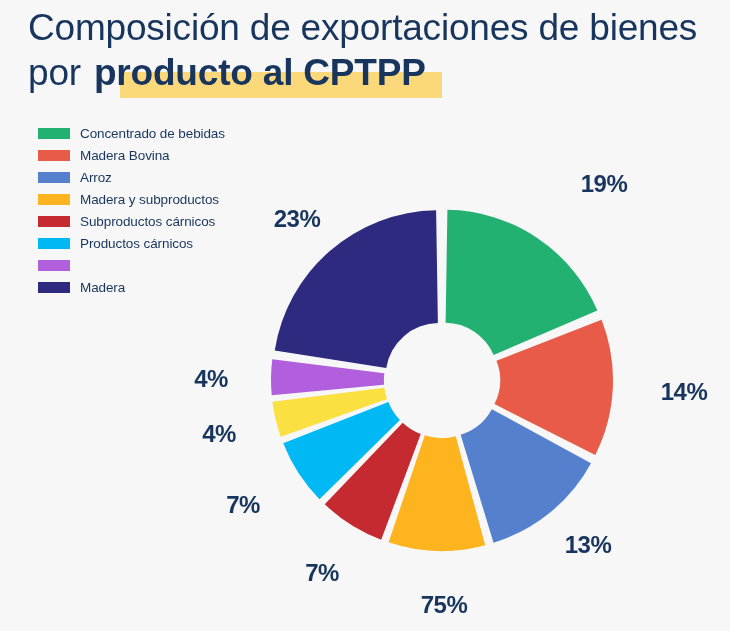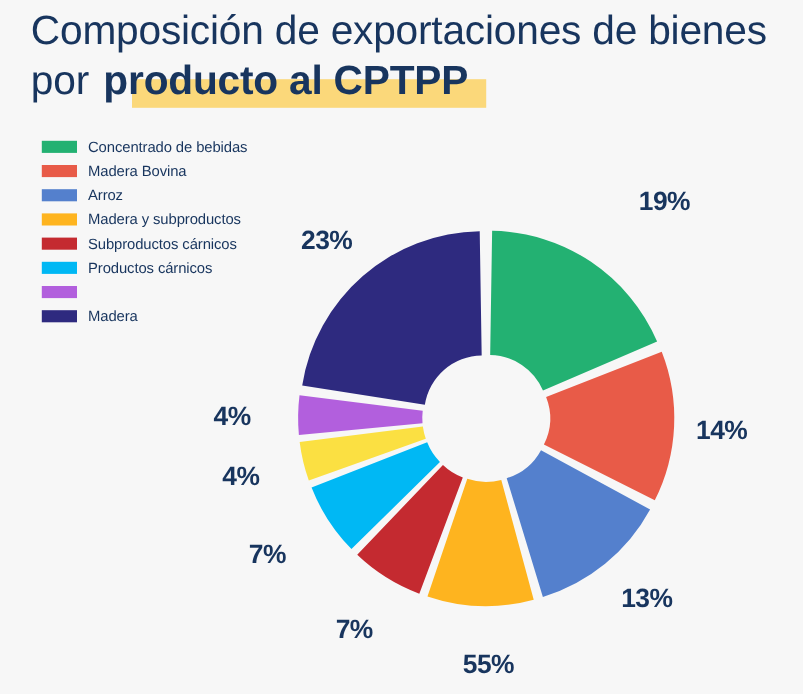--- a/index.html
+++ b/index.html
@@ -151,23 +151,23 @@
         <path d="M 591.011460080867 463.1431354956751 A 166 166 0 0 1 493.527021863624 542.6719466698227 L 460.6379108514724 434.6895370984931 A 53.120000000000005 53.120000000000005 0 0 0 491.8329310809902 409.24031752276585 Z" fill="#5480cd"></path>
         <path d="M 485.19901946735894 545.2361089304891 A 166 166 0 0 1 388.61187585692767 542.2308083500591 L 424.81006074249945 435.31221403181166 A 53.120000000000005 53.120000000000005 0 0 0 455.7179466978374 436.27391021754926 Z" fill="#feb41f"></path>
         <path d="M 381.19937158347346 539.7201382037069 A 166 166 0 0 1 324.75349858818646 504.34024638203584 L 402.6754096985449 422.6697488391079 A 53.120000000000005 53.120000000000005 0 0 0 420.73808905703675 433.99131422204266 Z" fill="#c42a30"></path>
         <path d="M 319.4981864602696 499.16603812803754 A 166 166 0 0 1 283.2447377668689 443.27721293598154 L 388.34587655153183 402.0990023608846 A 53.120000000000005 53.120000000000005 0 0 0 399.94698013342 419.9834264223425 Z" fill="#00b8f4"></path>
         <path d="M 280.7490927513154 436.82733023517625 A 166 166 0 0 1 272.4218476899173 401.78189177459217 L 384.4270909004906 387.7562048630604 A 53.120000000000005 53.120000000000005 0 0 0 387.091809320138 398.9707451704473 Z" fill="#fbe042"></path>
         <path d="M 271.72040930603634 395.36429442824726 A 166 166 0 0 1 272.2806039999598 359.3474657350923 L 384.2902044649026 373.33831287470036 A 53.120000000000005 53.120000000000005 0 0 0 384.1109421628471 384.8636980565099 Z" fill="#b25fdd"></path>
         <path d="M 274.72790499171543 350.4872822516542 A 166 166 0 0 1 436.11294231773803 210.24636431227805 L 437.8859842958964 323.1124385868079 A 53.120000000000005 53.120000000000005 0 0 0 386.2427723515691 367.98953232740826 Z" fill="#2e2a7f"></path>
       </svg>
     <div id="pct-labels">
         <div class="pct-label" style="left: 604px; top: 184px;">19%</div>
-        <div class="pct-label" style="left: 656px; top: 392px;">14%</div>
+        <div class="pct-label" style="left: 684px; top: 392px;">14%</div>
         <div class="pct-label" style="left: 588px; top: 545px;">13%</div>
-        <div class="pct-label" style="left: 444px; top: 605px;">55%</div>
+        <div class="pct-label" style="left: 444px; top: 605px;">75%</div>
         <div class="pct-label" style="left: 322px; top: 573px;">7%</div>
         <div class="pct-label" style="left: 243px; top: 505px;">7%</div>
         <div class="pct-label" style="left: 219px; top: 434px;">4%</div>
         <div class="pct-label" style="left: 211px; top: 379px;">4%</div>
         <div class="pct-label" style="left: 297px; top: 219px;">23%</div>
       </div>
   </div>
 
 </div>
 

